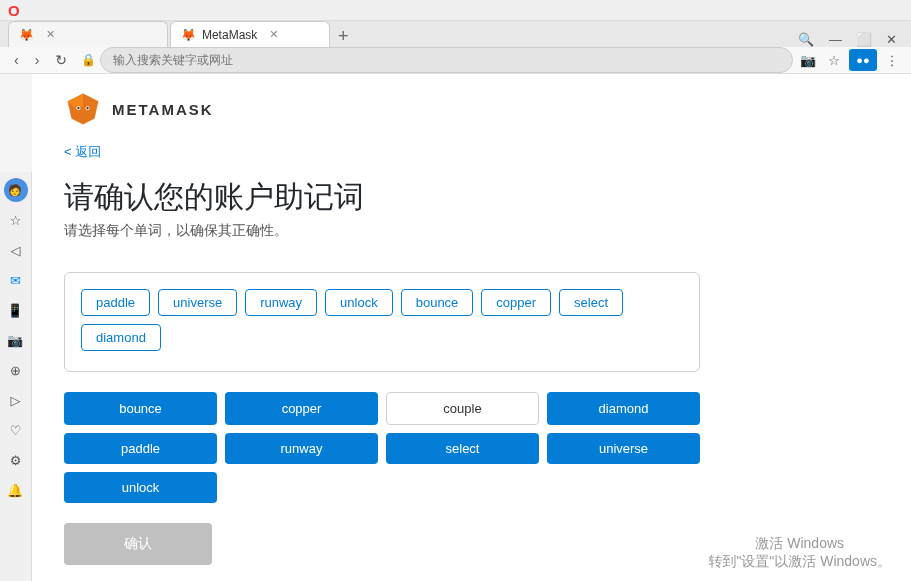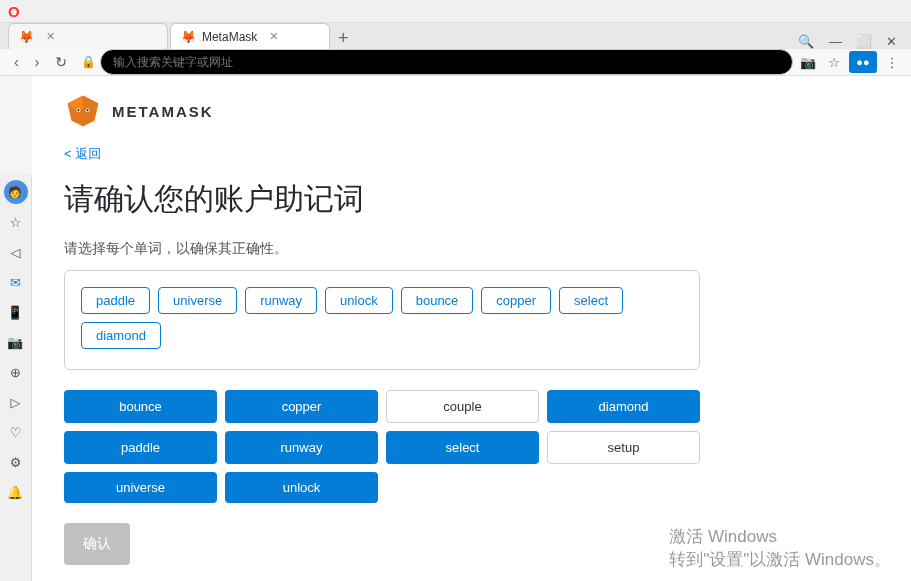--- a/index.html
+++ b/index.html
@@ -82,21 +82,21 @@
       border-radius: 4px;
     }
     .address-bar {
       flex: 1;
       height: 26px;
       border: 1px solid #ccc;
       border-radius: 13px;
       padding: 0 12px;
       font-size: 12px;
       color: #666;
-      background: #000000;
+      background: #e5e5e5;
       outline: none;
     }
     .toolbar-right {
       display: flex;
       align-items: center;
       gap: 4px;
     }
     .toolbar-right-icon {
       width: 22px;
       height: 22px;
@@ -104,23 +104,23 @@
       align-items: center;
       justify-content: center;
       color: #555;
       font-size: 13px;
       cursor: pointer;
     }
     .windows-activate {
       position: absolute;
       bottom: 10px;
       right: 20px;
-      font-size: 17px;
+      font-size: 14px;
       color: #999;
-      text-align: left;
+      text-align: center;
     }
 
     
     .left-sidebar {
       position: absolute;
       left: 0;
       top: 98px;
       width: 32px;
       height: 480px;
       background: #f0f0f0;
@@ -179,27 +179,27 @@
       color: #037DD6;
       cursor: pointer;
       margin-bottom: 16px;
       display: inline-block;
     }
 
     .page-title {
       font-size: 30px;
       font-weight: 400;
       color: #24292e;
-      margin-bottom: 20px;
+      margin-bottom: 4px;
     }
 
     .page-subtitle {
       font-size: 14px;
       color: #555;
-      margin-bottom: 12px;
+      margin-bottom: 32px;
     }
 
     
     .selected-box {
       border: 1px solid #d0d0d0;
       border-radius: 6px;
       padding: 16px;
       min-height: 100px;
       margin-bottom: 20px;
       display: flex;
@@ -244,21 +244,21 @@
       color: #333;
       text-align: center;
     }
 
     
     .confirm-btn {
       background: #c0c0c0;
       color: #fff;
       border: none;
       border-radius: 4px;
-      padding: 12px 19px;
+      padding: 12px 60px;
       font-size: 14px;
       cursor: not-allowed;
       display: block;
     }
 
     .wrapper {
       display: flex;
       flex: 1;
       position: relative;
     }
@@ -364,21 +364,20 @@
       
       <div class="word-grid">
 
       <button class="word-btn blue">bounce</button>
           <button class="word-btn blue">copper</button>
           <button class="word-btn white">couple</button>
           <button class="word-btn blue">diamond</button>
           <button class="word-btn blue">paddle</button>
           <button class="word-btn blue">runway</button>
           <button class="word-btn blue">select</button>
-          <button class="word-btn white">setup</button>
           <button class="word-btn blue">universe</button>
           <button class="word-btn blue">unlock</button>
         </div>
 
       
       <button class="confirm-btn">确认</button>
 
     </div>
 
     <div class="windows-activate">

